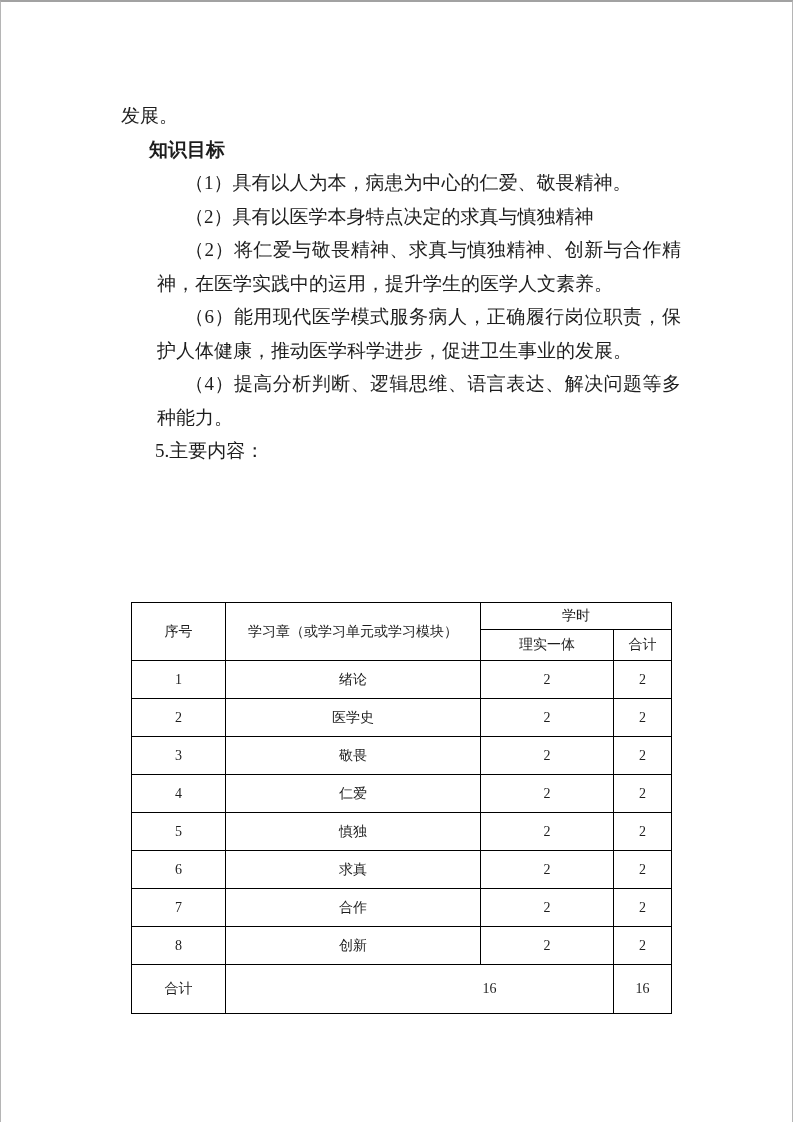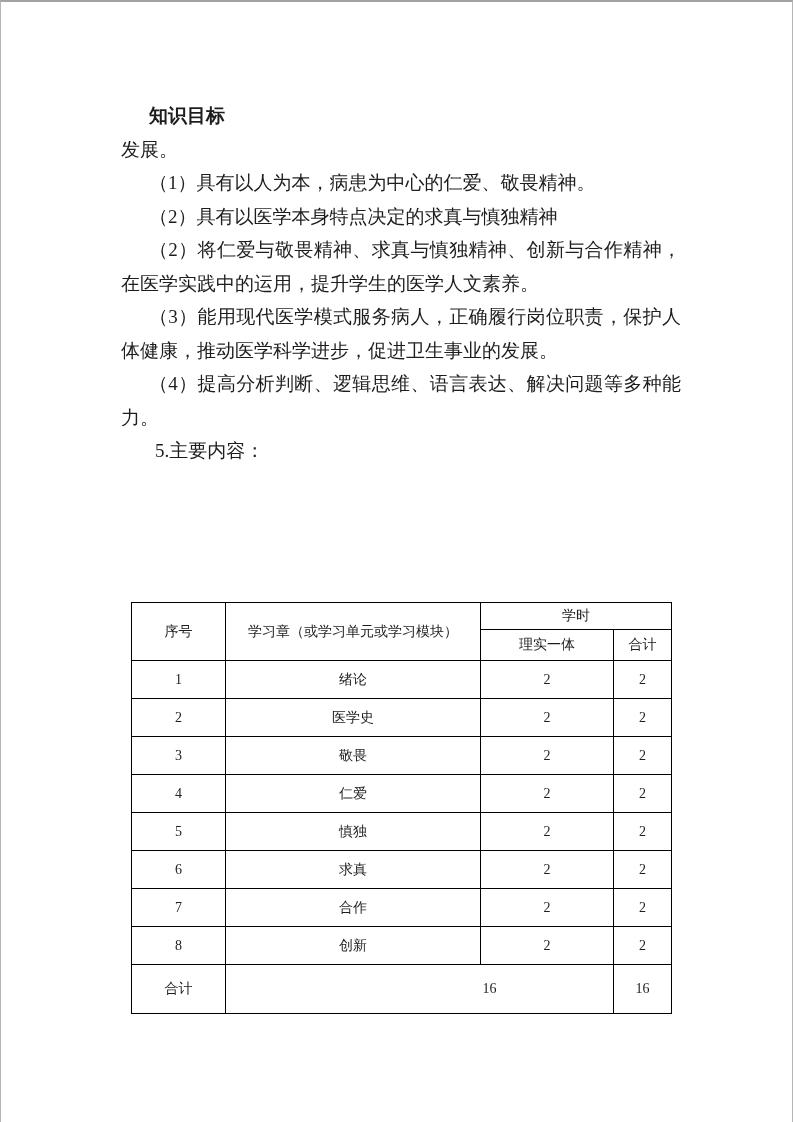--- a/index.html
+++ b/index.html
@@ -21,21 +21,21 @@
     font-size:19px;
     line-height:33.5px;
   }
   .para{
     margin:0;padding:0;
     text-align:justify;
     text-justify:inter-ideograph;
   }
   .para.plain{text-indent:0;}
   .para.heading{text-indent:28px;font-weight:bold;}
-  .para.indent{text-indent:28px;}
+  .para.indent{text-indent:28px;margin-left:36px;}
   .para.indent-num{text-indent:34px;}
   .table-wrap{
     position:absolute;
     left:130px;top:600px;
   }
   table.course{
     border-collapse:collapse;
     table-layout:fixed;
     width:540px;
     font-size:14px;
@@ -54,26 +54,26 @@
   tr.frow{height:49px;}
   td.vtop{vertical-align:top;padding-top:4px;}
   td.merged-total{text-indent:140px;}
 </style>
 </head>
 <body>
 
 <div class="page">
 
   <div class="text-block">
+      <p class="para plain">发展。</p>
       <p class="para heading">知识目标</p>
-      <p class="para plain">发展。</p>
       <p class="para indent">（1）具有以人为本，病患为中心的仁爱、敬畏精神。</p>
       <p class="para indent">（2）具有以医学本身特点决定的求真与慎独精神</p>
       <p class="para indent">（2）将仁爱与敬畏精神、求真与慎独精神、创新与合作精神，在医学实践中的运用，提升学生的医学人文素养。</p>
-      <p class="para indent">（3）能用现代医学模式服务病人，正确履行岗位职责，保护人体健康，推动医学科学进步，促进卫生事业的发展。</p>
+      <p class="para indent">（6）能用现代医学模式服务病人，正确履行岗位职责，保护人体健康，推动医学科学进步，促进卫生事业的发展。</p>
       <p class="para indent">（4）提高分析判断、逻辑思维、语言表达、解决问题等多种能力。</p>
       <p class="para indent-num">5.主要内容：</p>
     </div>
 
   <div class="table-wrap">
     <table class="course">
       <colgroup>
         <col style="width:94px">
         <col style="width:255px">
         <col style="width:133px">

